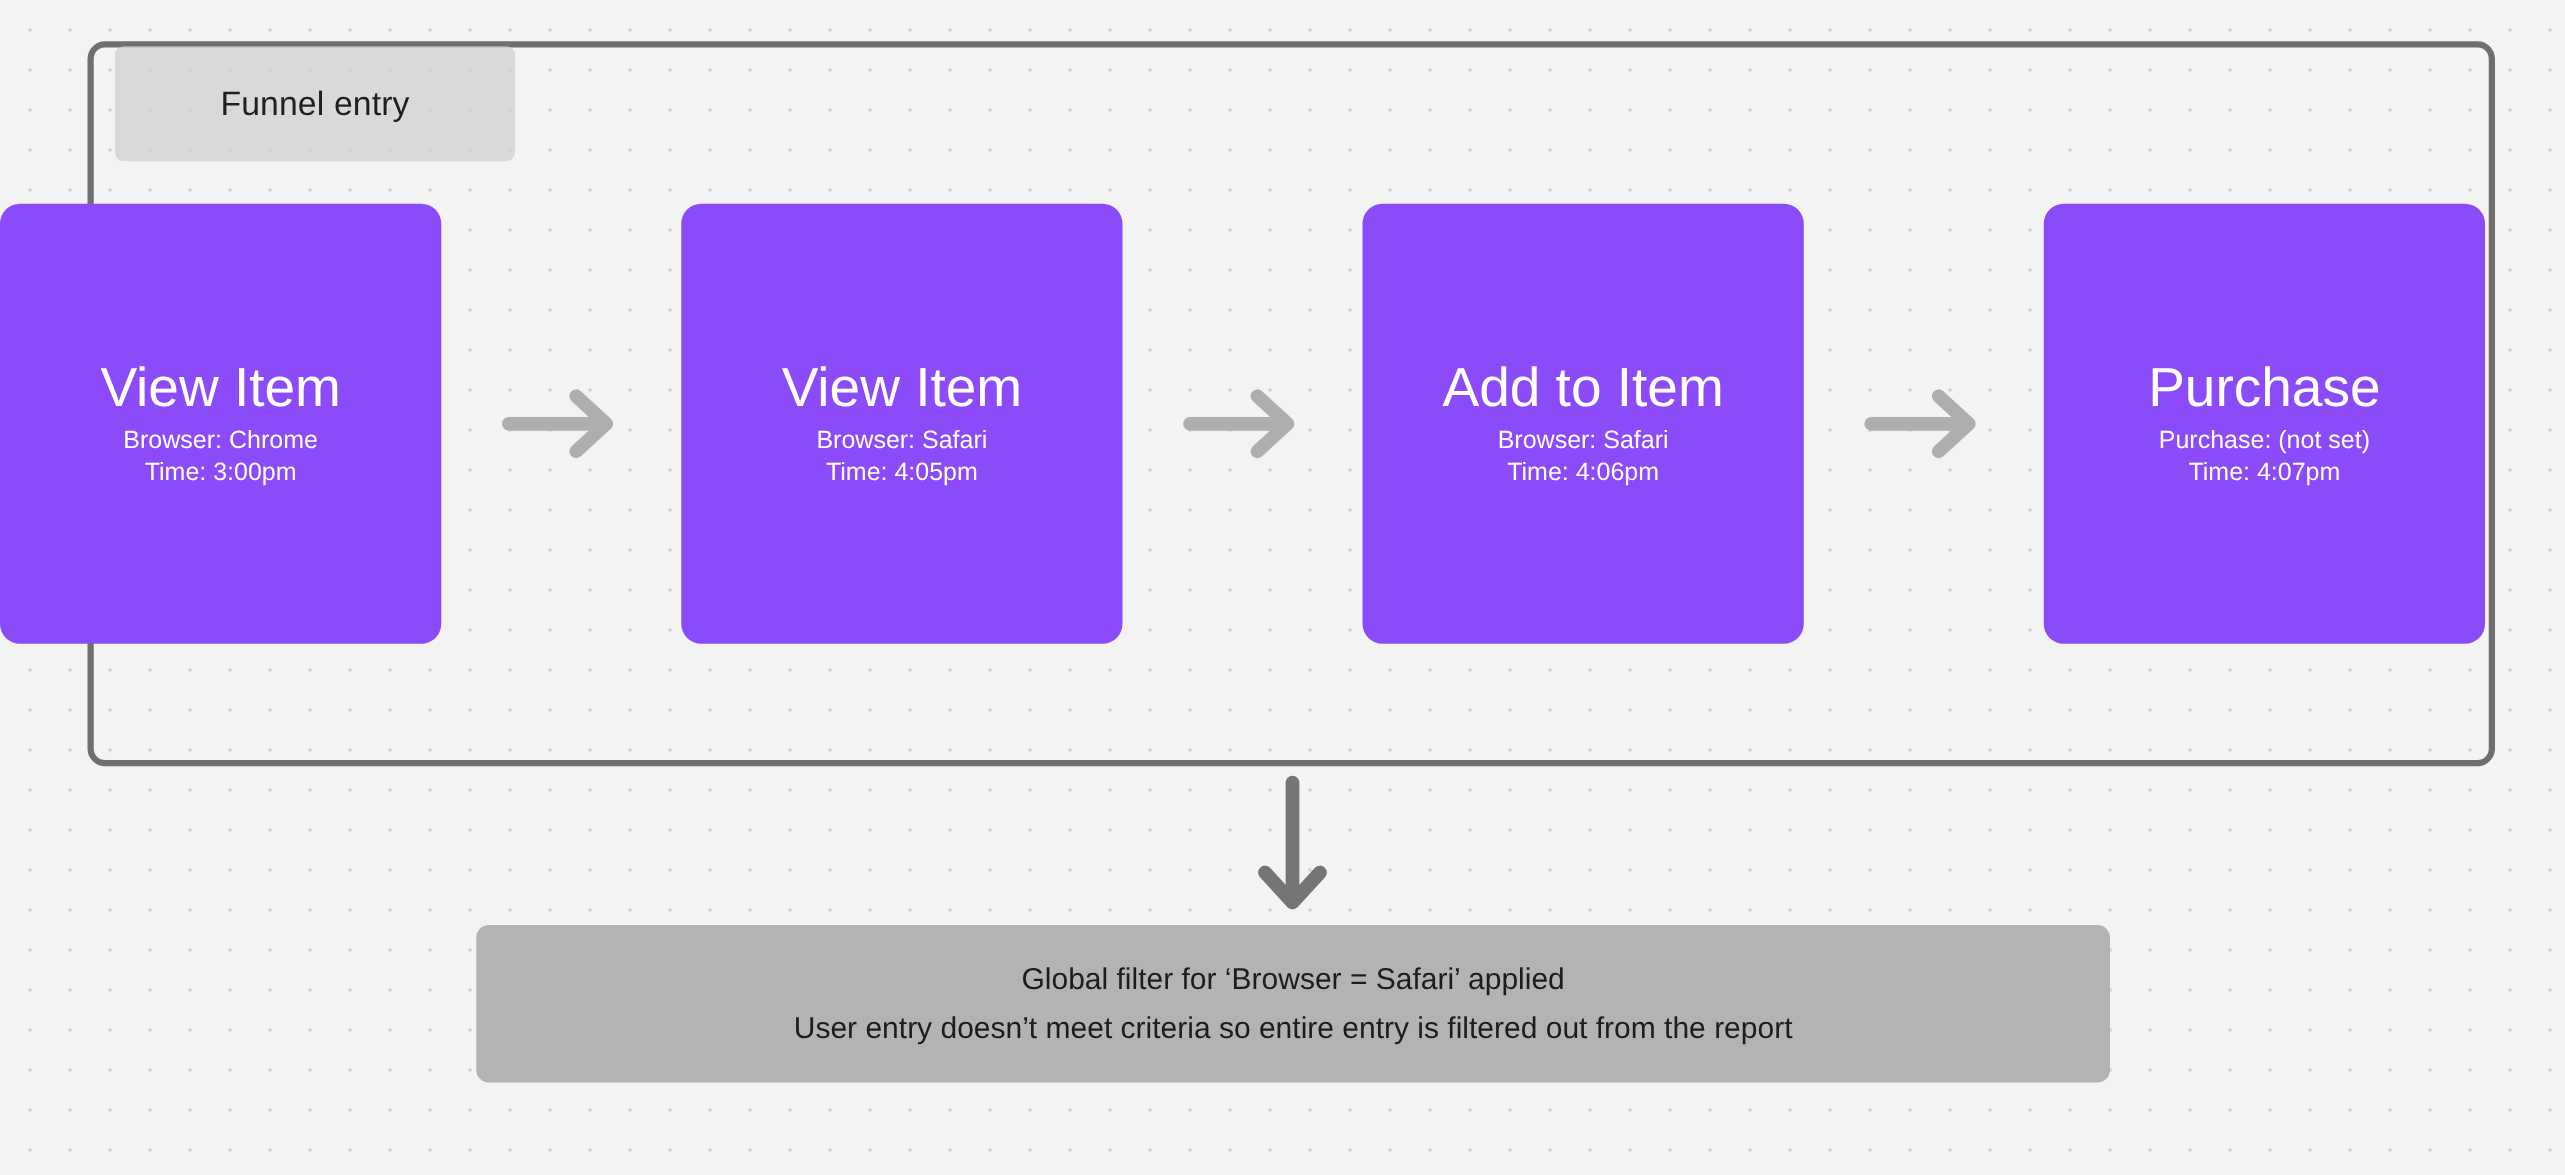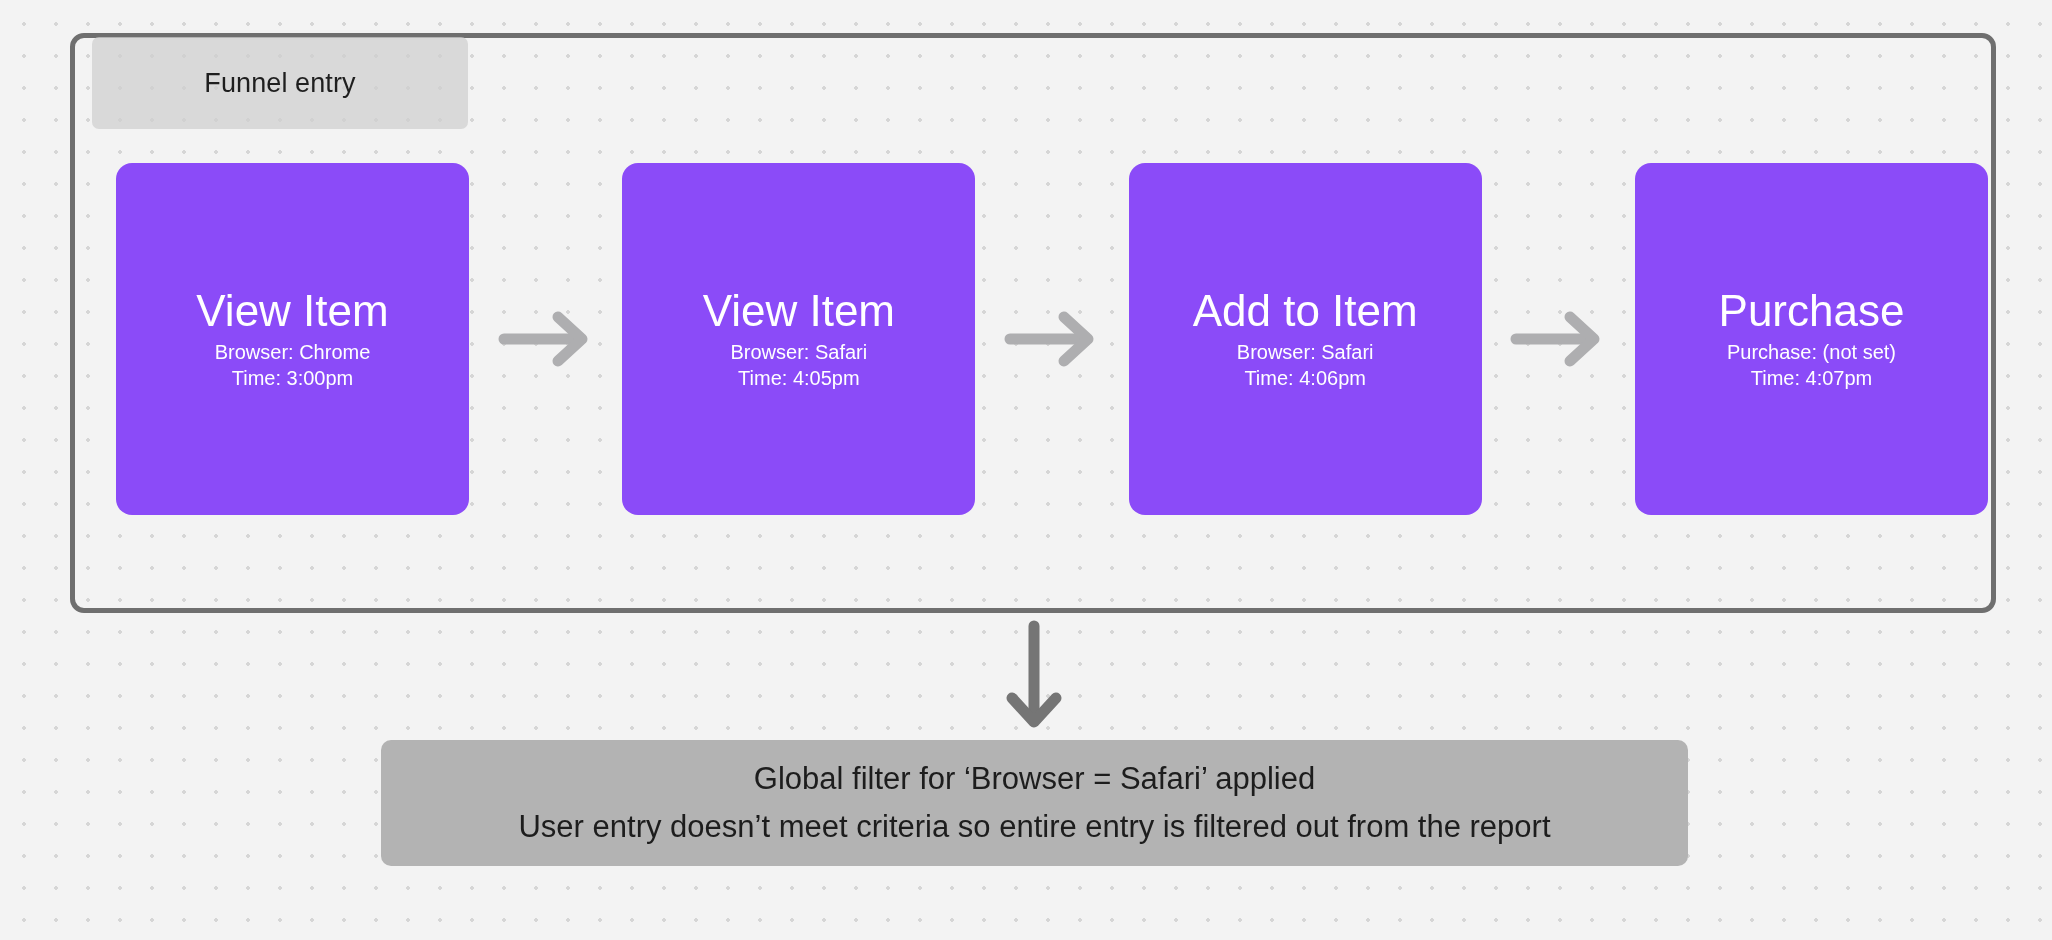--- a/index.html
+++ b/index.html
@@ -29,21 +29,21 @@
     height: 580px;
     border: 5px solid #6f6f6f;
     border-radius: 14px;
   }
 
   
   .funnel-entry-chip {
     position: absolute;
     left: 92px;
     top: 37px;
-    width: 376px;
+    width: 320px;
     height: 92px;
     background: rgba(206,206,206,0.72);
     border-radius: 7px;
     display: flex;
     align-items: center;
     justify-content: center;
   }
   .funnel-entry-chip .chip-label {
     font-size: 27px;
     color: #1f1f1f;
@@ -52,21 +52,20 @@
 
   
   .steps-row {
     position: absolute;
     left: 0;
     top: 163px;
     width: 100%;
     height: 352px;
     display: flex;
     align-items: center;
-    padding-left: 116px;
     padding-right: 64px;
   }
 
   .step-card {
     width: 353px;
     height: 352px;
     background: #8b4bf8;
     border-radius: 16px;
     flex: 0 0 auto;
     display: flex;
@@ -121,21 +120,21 @@
     height: 126px;
     background: #b3b3b3;
     border-radius: 10px;
     display: flex;
     flex-direction: column;
     align-items: center;
     justify-content: center;
     gap: 9px;
   }
   .note-box .note-line {
-    font-size: 31px;
+    font-size: 24px;
     color: #1d1d1d;
     line-height: 1.25;
     white-space: nowrap;
   }
 </style>
 </head>
 <body>
 
 <div class="funnel-container"></div>
 

